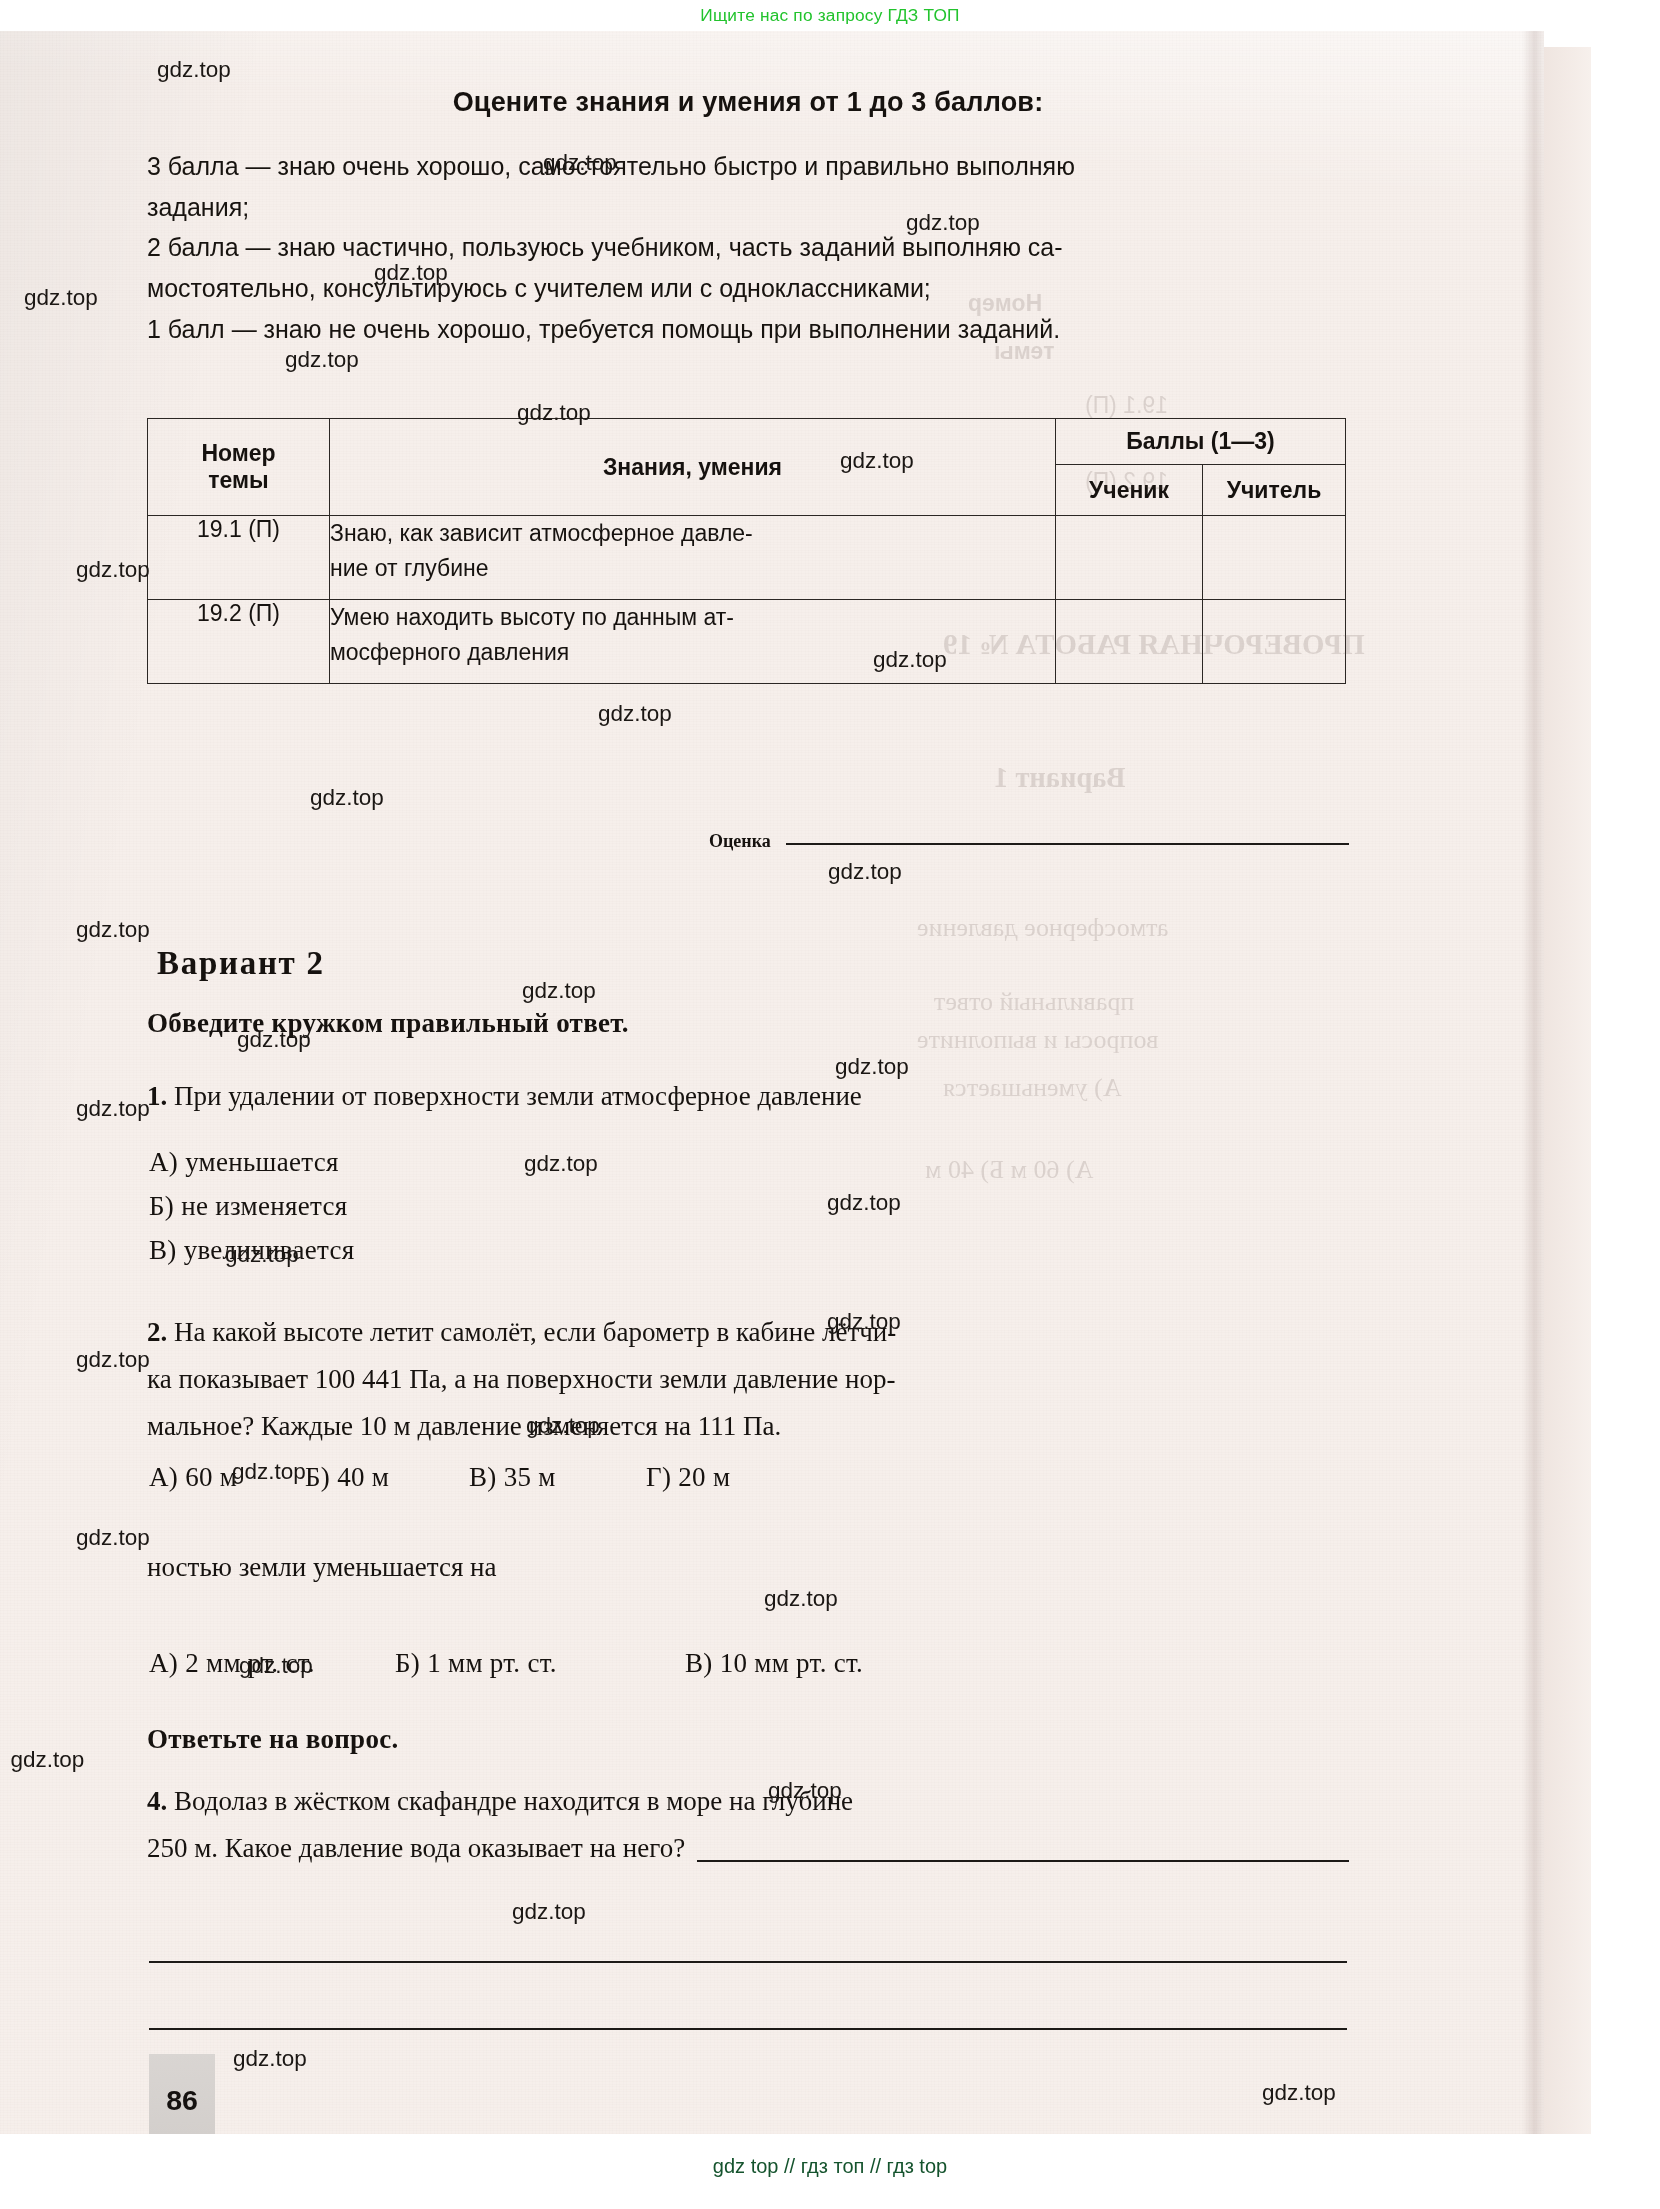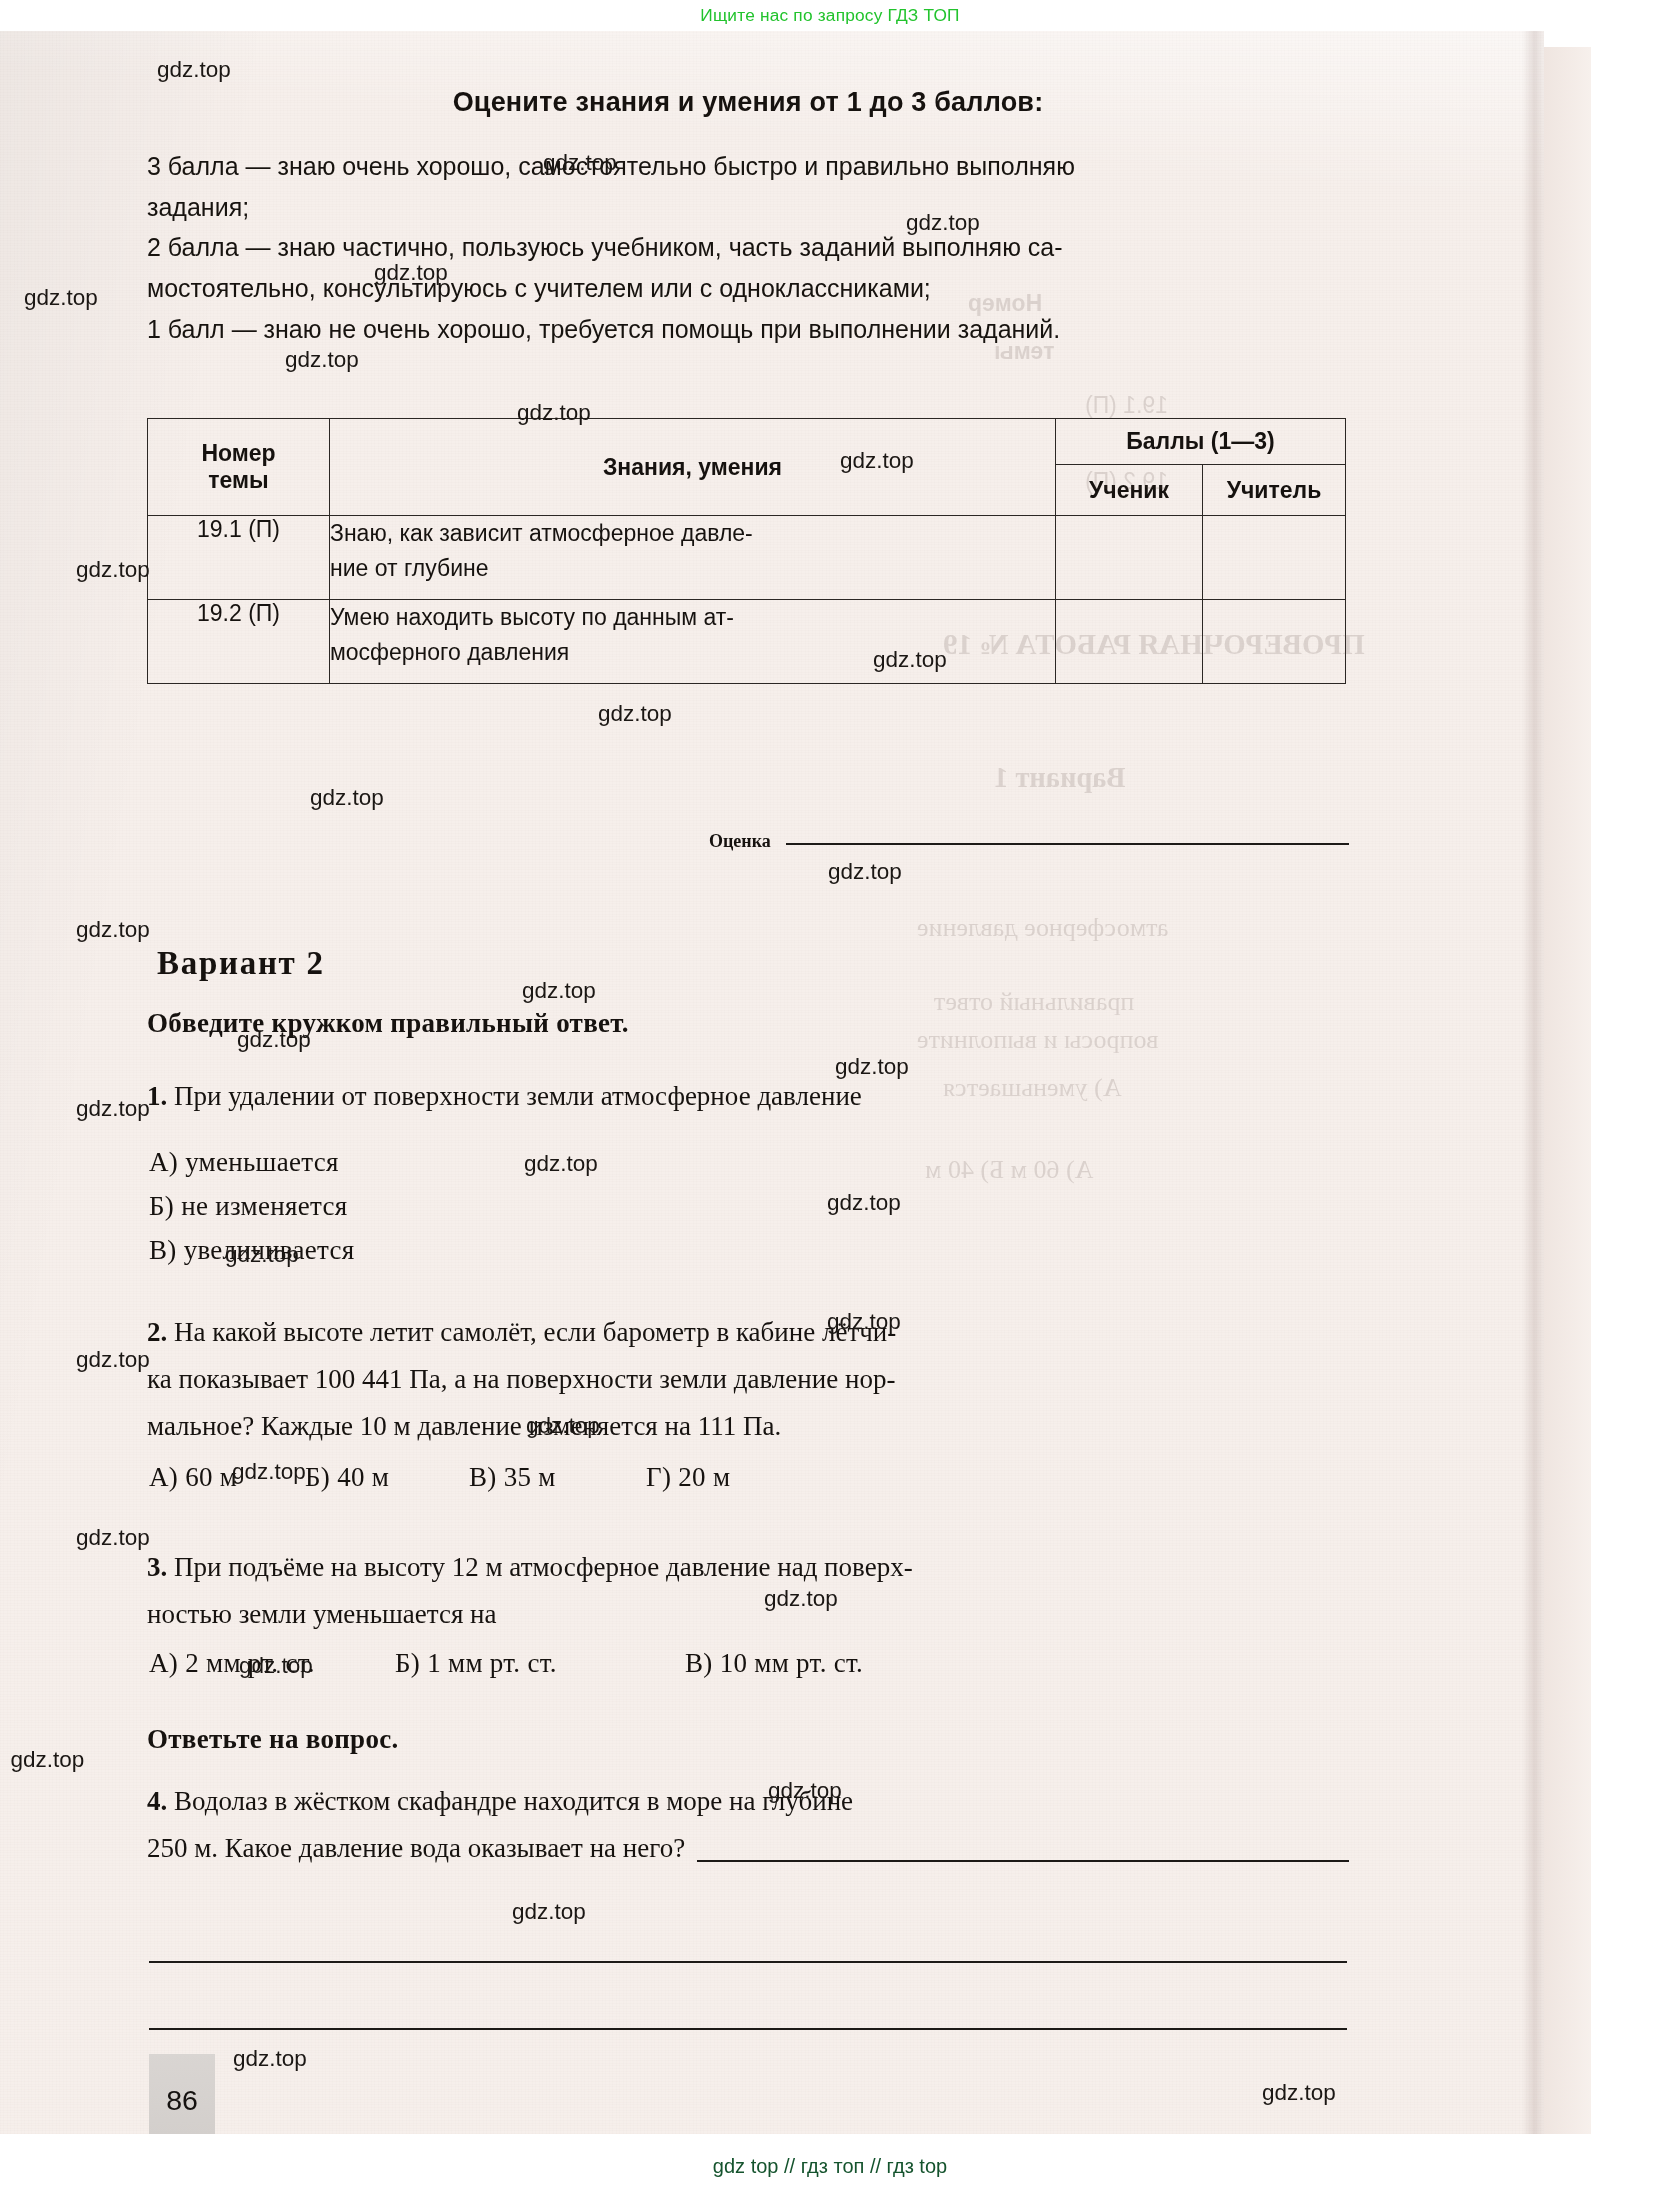--- a/index.html
+++ b/index.html
@@ -219,21 +219,21 @@
   #page-number-box {
     position: absolute;
     width: 66px; height: 93px;
     background: linear-gradient(180deg,#d9d5d2 0%, #d2cecb 100%);
     display: flex;
     align-items: center;
     justify-content: center;
   }
   #page-number-box .pnum {
     font-family: "Liberation Sans", sans-serif;
-    font-weight: normal;
+    font-weight: bold;
     font-size: 28.5px;
     color: #151210;
   }
 
   
   .wm {
     position: absolute;
     font-family: "Liberation Sans", sans-serif;
     color: #1b1714;
     font-size: 22.5px;
@@ -406,24 +406,20 @@
       <div class="q-text lastline">мальное? Каждые 10 м давление изменяется на 111 Па.</div>
     </div>
     <div class="blk opts-row" style="left:149px; top:1431px; width:951px;">
       <span class="opt" style="width:156px">А) 60 м</span>
       <span class="opt" style="width:164px">Б) 40 м</span>
       <span class="opt" style="width:177px">В) 35 м</span>
       <span class="opt">Г) 20 м</span>
     </div>
 
     <div class="blk" style="left:147px; top:1513px; width:1202px;">
-      <div class="q-text">
-        <span style="font-weight:bold">3.</span>
-        <span>При подъёме на высоту 12 м атмосферное давление над поверх-</span>
-      </div>
       <div class="q-text lastline">ностью земли уменьшается на</div>
     </div>
     <div class="blk opts-row" style="left:149px; top:1617px; width:1081px;">
       <span class="opt" style="width:246px">А) 2 мм рт. ст.</span>
       <span class="opt" style="width:290px">Б) 1 мм рт. ст.</span>
       <span class="opt">В) 10 мм рт. ст.</span>
     </div>
 
     <div class="blk" style="left:147px; top:1693px;">
       <div class="instruction">Ответьте на вопрос.</div>

